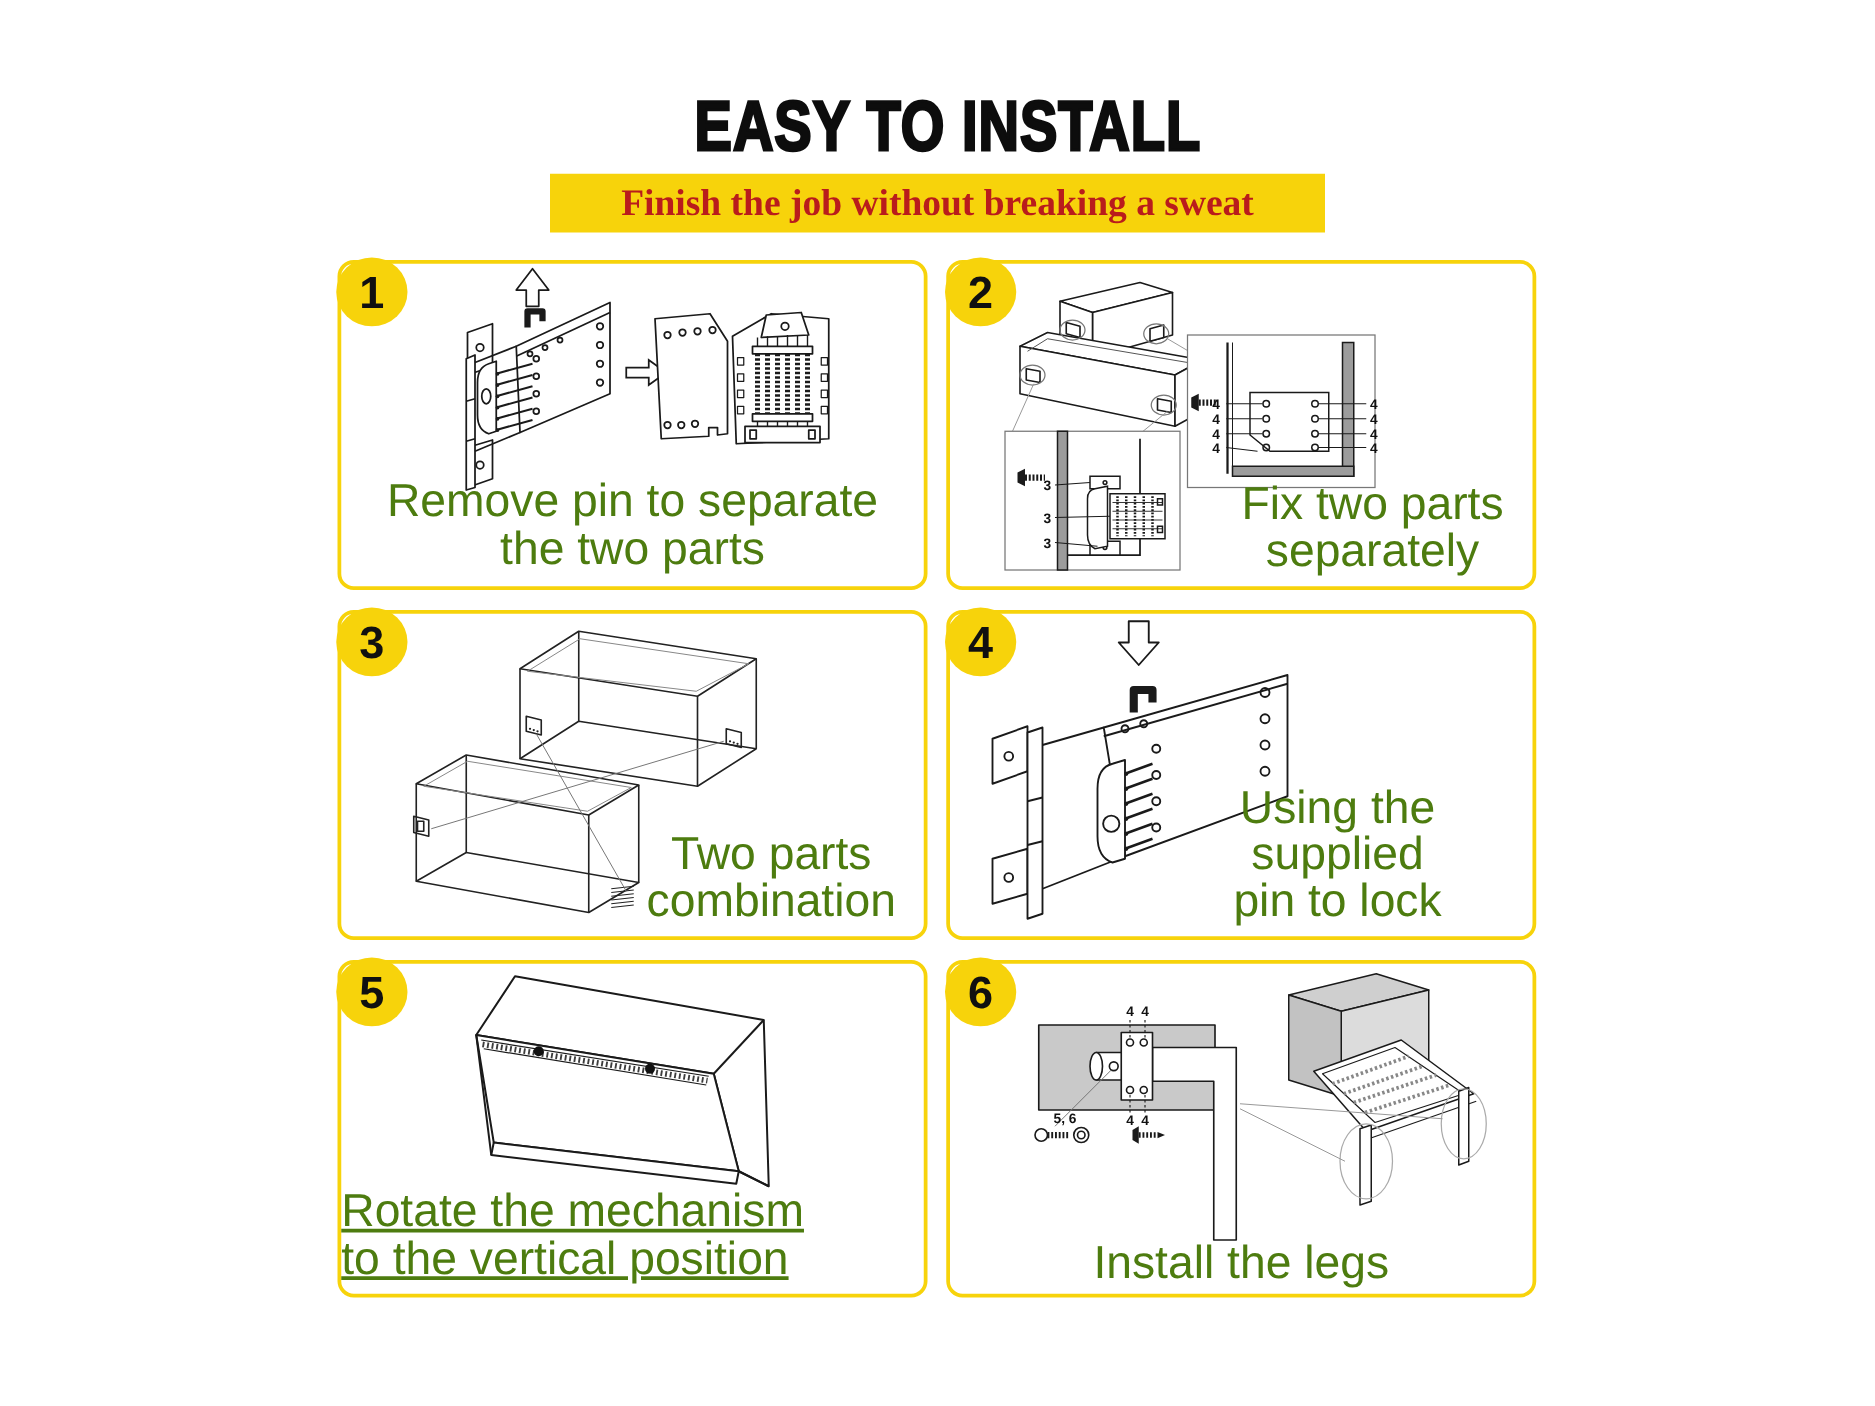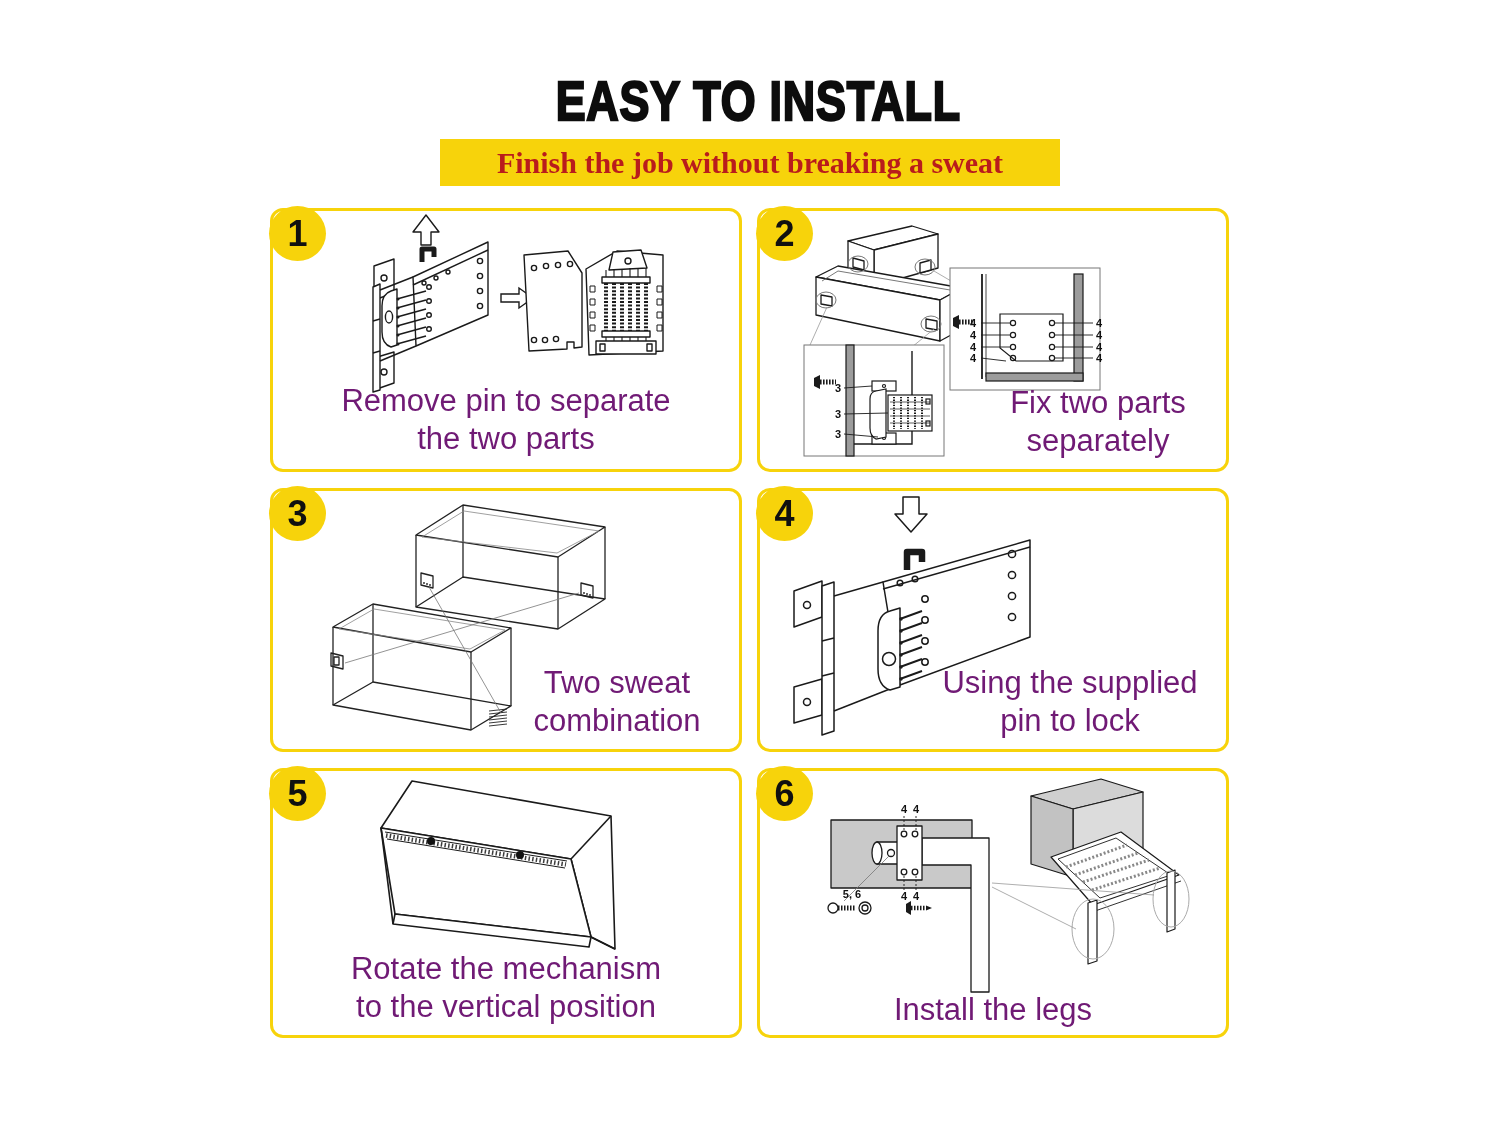--- a/index.html
+++ b/index.html
@@ -17,27 +17,27 @@
 
   
   .grid{position:absolute;left:270px;top:208px;display:grid;
         grid-template-columns:472px 472px;grid-template-rows:264px 264px 270px;
         column-gap:15px;row-gap:16px;}
   .panel{position:relative;background:#fff;border:3px solid var(--yel);border-radius:13px;}
   .badge{position:absolute;left:-4px;top:-5px;width:57px;height:55px;border-radius:50%;
          background:var(--yel);display:flex;align-items:center;justify-content:center;
          font-size:36px;font-weight:700;color:#101010;z-index:3;}
   .art{position:absolute;left:0;top:0;width:466px;height:100%;z-index:1;}
-  .caption{position:absolute;z-index:2;font-size:31px;line-height:37.5px;color:#701a75;
+  .caption{position:absolute;z-index:2;font-size:37px;line-height:37.5px;color:#4d7c0f;
            white-space:pre-line;}
   .p1 .caption{left:0;right:0;bottom:12px;text-align:center;}
   .p2 .caption{right:8px;bottom:10px;width:240px;text-align:center;}
   .p3 .caption{right:6px;bottom:10px;width:232px;text-align:center;}
   .p4 .caption{right:6px;bottom:10px;width:300px;text-align:center;}
-  .p5 .caption{left:0;right:0;bottom:10px;text-align:center;}
+  .p5 .caption{left:0;right:0;bottom:10px;text-align:left;text-decoration:underline;}
   .p6 .caption{left:0;right:0;bottom:7px;text-align:center;margin-top:39px;}
 
   :root{--yel:#f7d30b;--ln:#1a1a1a;}
   svg text{font-family:"Liberation Sans",sans-serif;font-size:11px;font-weight:700;fill:#111;}
 </style>
 </head>
 <body>
 
 <div class="page">
 
@@ -302,21 +302,21 @@
               <line x1="216" y1="229" x2="234" y2="227"></line>
             <line x1="216" y1="232" x2="234" y2="230"></line>
               <line x1="216" y1="235" x2="234" y2="233"></line>
           </g>
         </g>
         <g stroke="#777" stroke-width=".8">
           <line x1="156" y1="96" x2="228" y2="222"></line>
           <line x1="72" y1="172" x2="306" y2="102"></line>
         </g>
       </svg>
-      <div class="caption">Two sweat
+      <div class="caption">Two parts
 combination</div>
     </div>
 
     <div class="panel p4">
       <div class="badge">4</div>
       <svg class="art" viewBox="0 0 466 258">
         <g stroke="#1a1a1a" stroke-width="1.5" fill="none" stroke-linejoin="round">
           <polygon fill="#fff" points="143,6 159,6 159,23 167,23 151,41 135,23 143,23"></polygon>
           <polyline points="147,79 147,61 162,61 162,71" stroke-width="6.5"></polyline>
           <polygon fill="#fff" points="34,100 62,90 62,126 34,136"></polygon>

